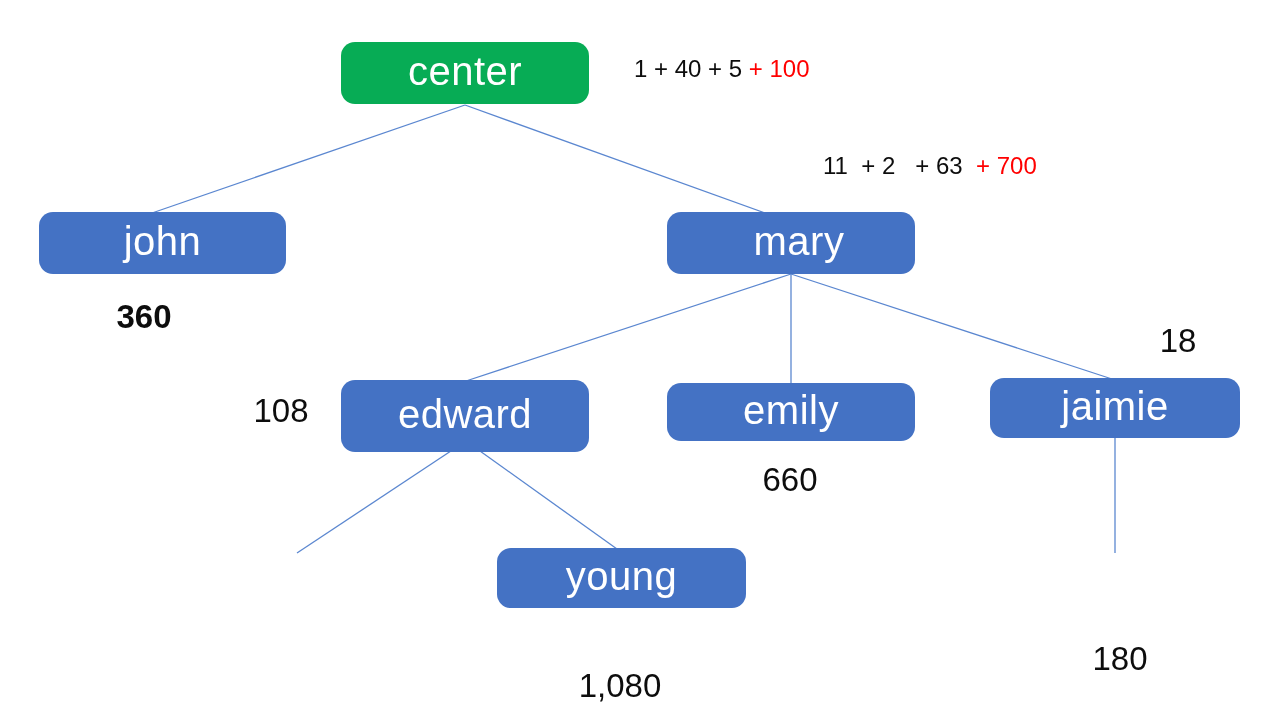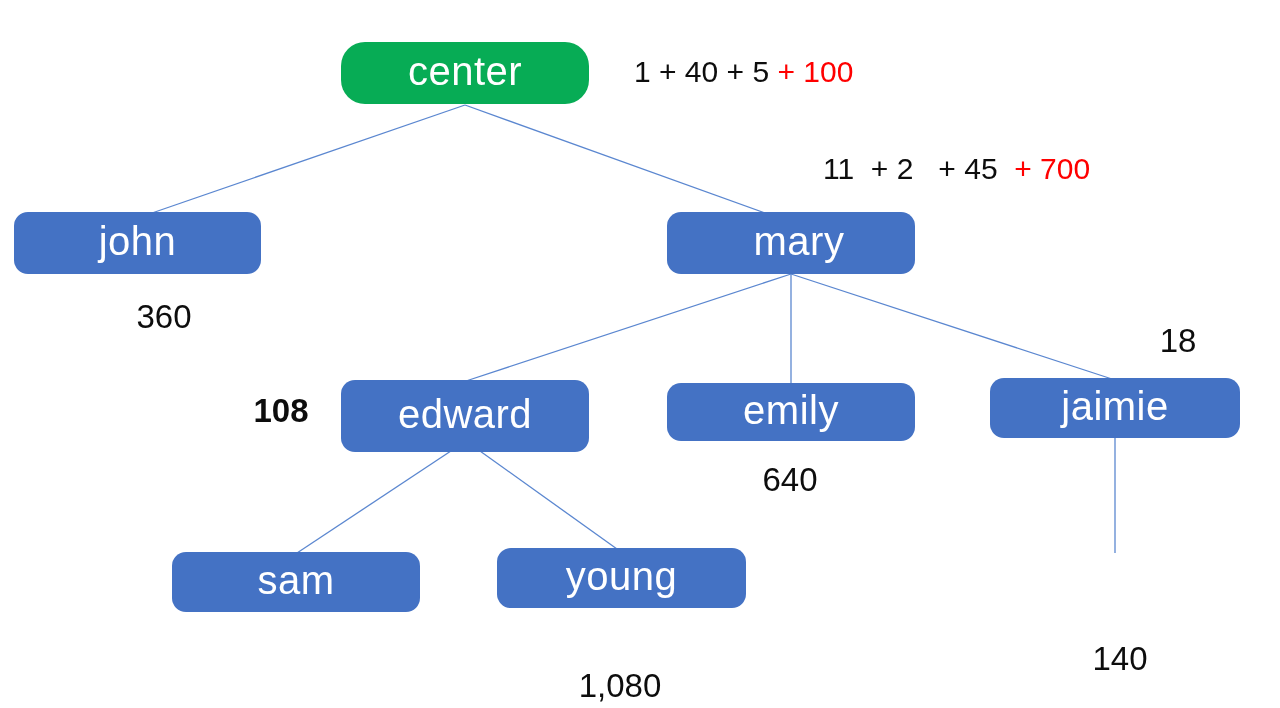--- a/index.html
+++ b/index.html
@@ -9,41 +9,41 @@
   }
   .wires{position:absolute;left:0;top:0;width:1280px;height:708px;}
   .wires line{stroke:#5b87d0;stroke-width:1.3;}
   .node{
     position:absolute;display:flex;align-items:center;justify-content:center;
     background:#4472c4;color:#ffffff;border-radius:14px;
     font-size:40px;font-weight:400;letter-spacing:.5px;line-height:1;
     padding-bottom:4px;box-sizing:border-box;
   }
   .node.root{background:#07ac55;}
-  .n-center{left:341px;top:42px;width:248px;height:62px;border-radius:24px;}
-  .n-john{left:14px;top:212px;width:247px;height:62px;text-align:right;}
+  .n-center{left:341px;top:42px;width:248px;height:62px;}
+  .n-john{left:39px;top:212px;width:247px;height:62px;text-align:right;}
   .n-mary{left:667px;top:212px;width:248px;height:62px;padding-left:16px;}
   .n-edward{left:341px;top:380px;width:248px;height:72px;}
   .n-emily{left:667px;top:383px;width:248px;height:58px;}
   .n-jaimie{left:990px;top:378px;width:250px;height:60px;}
   .n-sam{left:172px;top:552px;width:248px;height:60px;}
   .n-young{left:497px;top:548px;width:249px;height:60px;text-align:center;}
   .n-tod{left:990px;top:552px;width:250px;height:60px;}
   .val{
     position:absolute;color:#0d0d0d;font-size:33px;line-height:1;
     transform:translate(-50%,-50%);white-space:pre;
   }
-  .v-john{left:164px;top:316px;}
-  .v-edward{left:281px;top:410px;font-weight:bold;}
+  .v-john{left:144px;top:316px;font-weight:bold;}
+  .v-edward{left:281px;top:410px;}
   .v-emily{left:790px;top:479px;}
   .v-jaimie{left:1178px;top:340px;text-align:right;}
   .v-young{left:620px;top:657px;margin-top:28px;}
   .v-tod{left:1120px;top:658px;}
   .sum{
-    position:absolute;color:#0d0d0d;font-size:30px;line-height:1;white-space:pre;
+    position:absolute;color:#0d0d0d;font-size:24px;line-height:1;white-space:pre;
   }
   .sum .hot{color:#ff0000;}
   .sum-center{left:634px;top:57px;}
   .sum-mary{left:823px;top:154px;}
 </style>
 </head>
 <body>
 
 <div class="canvas">
 
@@ -57,27 +57,26 @@
     <line x1="466" y1="441" x2="617" y2="549"></line>
     <line x1="1115" y1="438" x2="1115" y2="553"></line>
   </svg>
 
   <div class="node root n-center">center</div>
   <div class="node n-john">john</div>
   <div class="node n-mary">mary</div>
   <div class="node n-edward">edward</div>
   <div class="node n-emily">emily</div>
   <div class="node n-jaimie">jaimie</div>
-  <div class="node n-sam">sam</div>
   <div class="node n-young">young</div>
 
   <div class="val v-john">360</div>
   <div class="val v-edward">108</div>
-  <div class="val v-emily">640</div>
+  <div class="val v-emily">660</div>
   <div class="val v-jaimie">18</div>
   <div class="val v-young">1,080</div>
-  <div class="val v-tod">140</div>
+  <div class="val v-tod">180</div>
 
   <div class="sum sum-center"><span>1 + 40 + 5 </span><span class="hot">+ 100</span></div>
 
-  <div class="sum sum-mary"><span>11  + 2   + 45  </span><span class="hot">+ 700</span></div>
+  <div class="sum sum-mary"><span>11  + 2   + 63  </span><span class="hot">+ 700</span></div>
 
 </div>
 
 </body></html>

